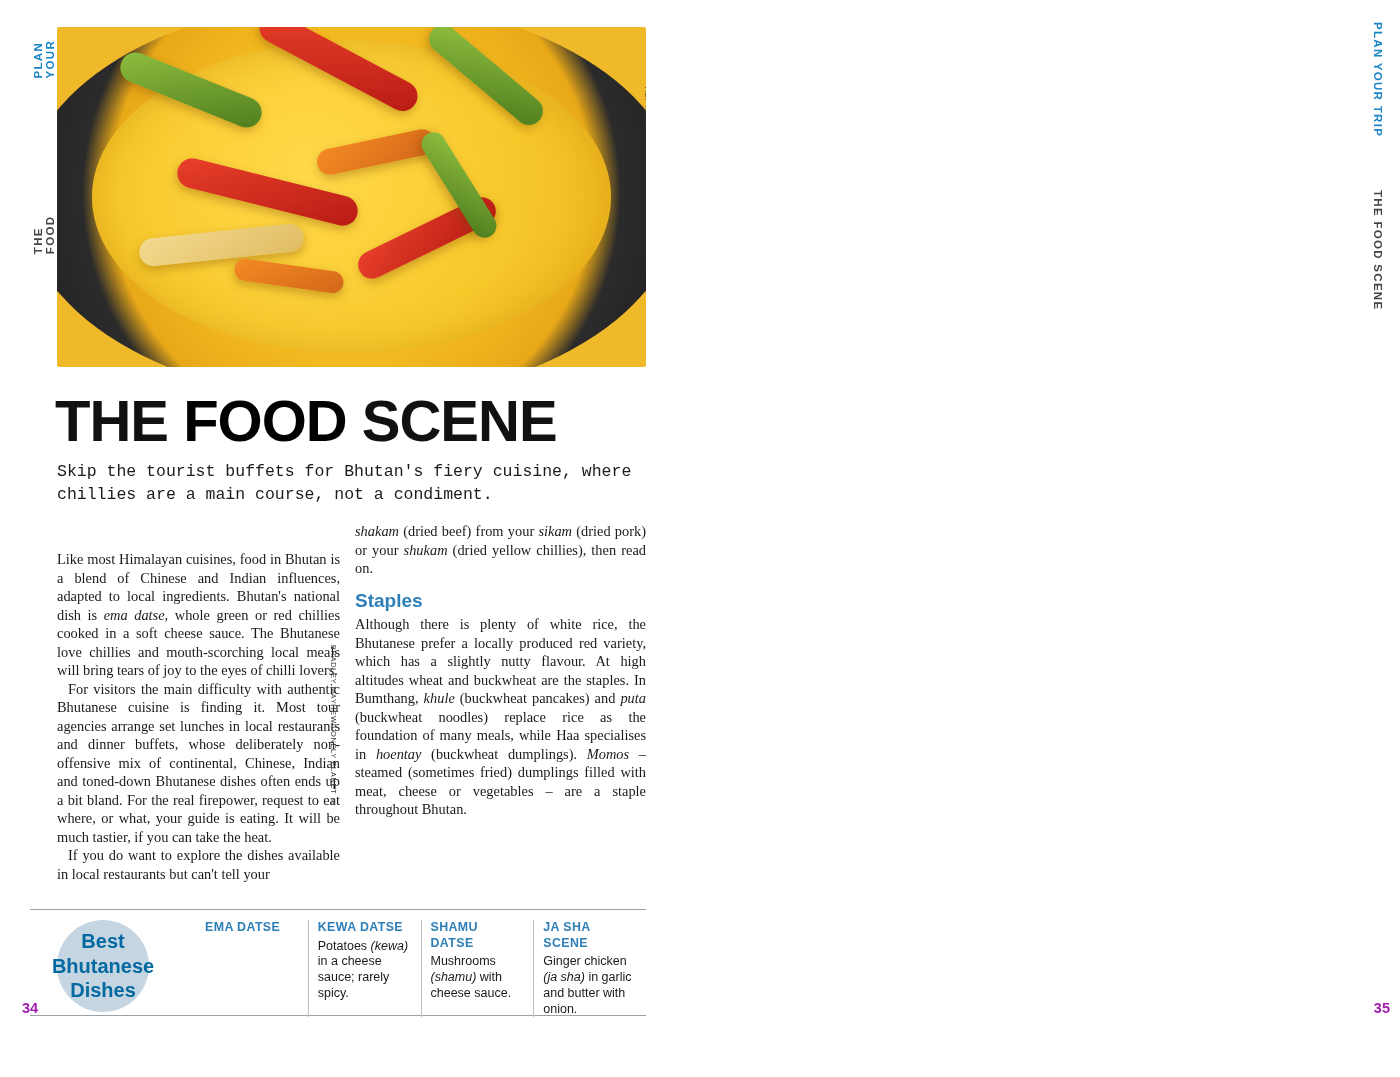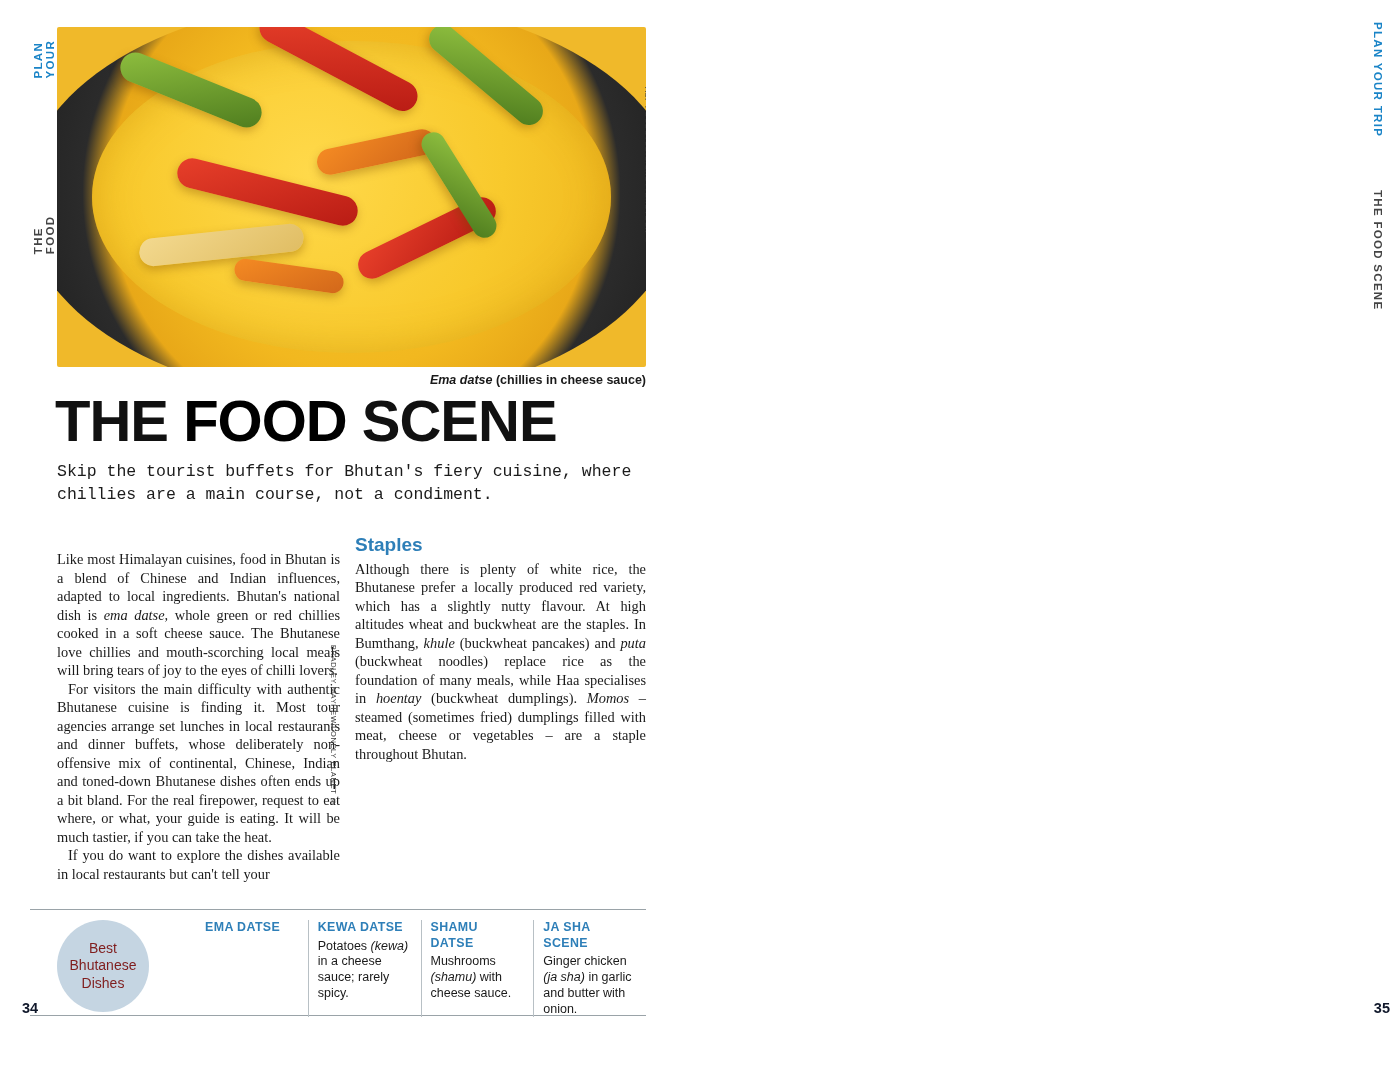--- a/index.html
+++ b/index.html
@@ -130,21 +130,21 @@
     position:absolute; height:1px; background:#9aa3a8;
   }
   .rule-l-top { left:30px; top:909px; width:616px; }
   .rule-l-bot { left:30px; top:1015px; width:616px; }
 
   .circ-badge {
     position:absolute; left:57px; top:920px; width:92px; height:92px;
     border-radius:50%; background:#c5d5e2;
     display:flex; align-items:center; justify-content:center; text-align:center;
     font-family:"Liberation Sans", sans-serif;
-    font-size:14px; font-weight:400; color:#7f1d1d; line-height:1.22;
+    font-size:20px; font-weight:700; color:#0369a1; line-height:1.22;
   }
   .dish-grid {
     position:absolute; display:flex;
   }
   .dish-grid.left { left:196px; top:920px; width:450px; }
   .dish {
     flex:1;
     padding:0 9px;
     font-family:"Liberation Sans", sans-serif;
     font-size:12.5px;
@@ -155,21 +155,21 @@
   .dish:first-child { border-left:none; }
   .dish .dt {
     font-weight:700; color:#2e7fb8; letter-spacing:.4px;
     font-size:12.4px; margin-bottom:3px;
   }
   .dish i { font-style:italic; }
 
   .folio {
     position:absolute; top:1000px;
     font-family:"Liberation Sans", sans-serif;
-    font-size:14.5px; font-weight:700; color:#0f172a;
+    font-size:14.5px; font-weight:700; color:#a21caf;
   }
   .folio.l { left:22px; }
   .folio.r { right:10px; }
 </style>
 </head>
 <body>
 
 <div class="spread">
 
   <div class="page page-left">
@@ -187,37 +187,35 @@
       <div class="chilli c-green" style="left:61%;top:10%;width:140px;height:28px;transform:rotate(40deg);"></div>
       <div class="chilli c-orange" style="left:44%;top:33%;width:120px;height:26px;transform:rotate(-12deg);"></div>
       <div class="chilli c-red" style="left:20%;top:44%;width:185px;height:30px;transform:rotate(14deg);"></div>
       <div class="chilli c-pale" style="left:14%;top:60%;width:165px;height:28px;transform:rotate(-6deg);"></div>
       <div class="chilli c-red" style="left:50%;top:58%;width:150px;height:28px;transform:rotate(-26deg);"></div>
       <div class="chilli c-green" style="left:58%;top:43%;width:120px;height:24px;transform:rotate(58deg);"></div>
       <div class="chilli c-orange" style="left:30%;top:70%;width:110px;height:22px;transform:rotate(8deg);"></div>
       <div class="hero-credit">ASF FOODSTUDIO/SHUTTERSTOCK ©</div>
     </div>
 
-    <div class="hero-caption">
-      <i>Ema datse</i><span> (chillies in cheese sauce)</span>
-    </div>
 
     <div class="title">
       <span>THE </span><span class="blue">FOOD</span><span> SCENE</span>
     </div>
 
     <div class="standfirst">Skip the tourist buffets for Bhutan's fiery cuisine, where chillies are a main course, not a condiment.</div>
 
     <div class="col L1">
       <p>Like most Himalayan cuisines, food in Bhutan is a blend of Chinese and Indian influences, adapted to local ingredients. Bhutan's national dish is <i>ema datse,</i> whole green or red chillies cooked in a soft cheese sauce. The Bhutanese love chillies and mouth-scorching local meals will bring tears of joy to the eyes of chilli lovers.</p>
       <p>For visitors the main difficulty with authentic Bhutanese cuisine is finding it. Most tour agencies arrange set lunches in local restaurants and dinner buffets, whose deliberately non-offensive mix of continental, Chinese, Indian and toned-down Bhutanese dishes often ends up a bit bland. For the real firepower, request to eat where, or what, your guide is eating. It will be much tastier, if you can take the heat.</p>
       <p>If you do want to explore the dishes available in local restaurants but can't tell your</p>
     </div>
 
     <div class="col L2">
+      <p><i>shakam</i> (dried beef) from your <i>sikam</i> (dried pork) or your <i>shukam</i> (dried yellow chillies), then read on.</p>
       <h3 class="sect">Staples</h3>
       <p>Although there is plenty of white rice, the Bhutanese prefer a locally produced red variety, which has a slightly nutty flavour. At high altitudes wheat and buckwheat are the staples. In Bumthang, <i>khule</i> (buckwheat pancakes) and <i>puta</i> (buckwheat noodles) replace rice as the foundation of many meals, while Haa specialises in <i>hoentay</i> (buckwheat dumplings). <i>Momos</i> – steamed (sometimes fried) dumplings filled with meat, cheese or vegetables – are a staple throughout Bhutan.</p>
     </div>
 
     <div class="rule rule-l-top"></div>
     <div class="rule rule-l-bot"></div>
 
     <div class="circ-badge">Best Bhutanese Dishes</div>
 
     <div class="dish-grid left">

